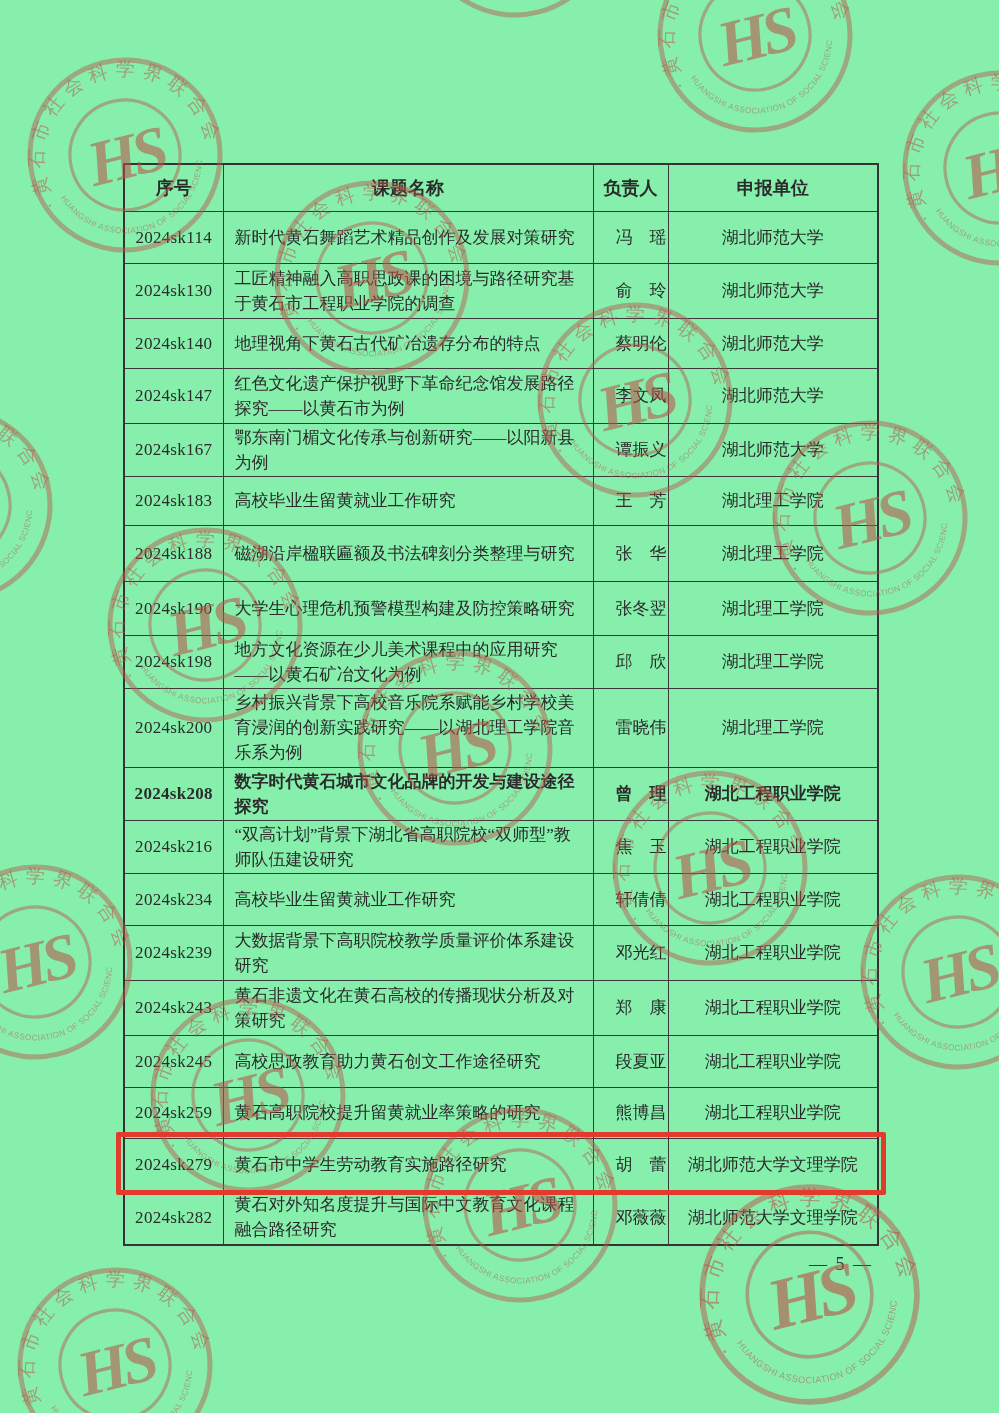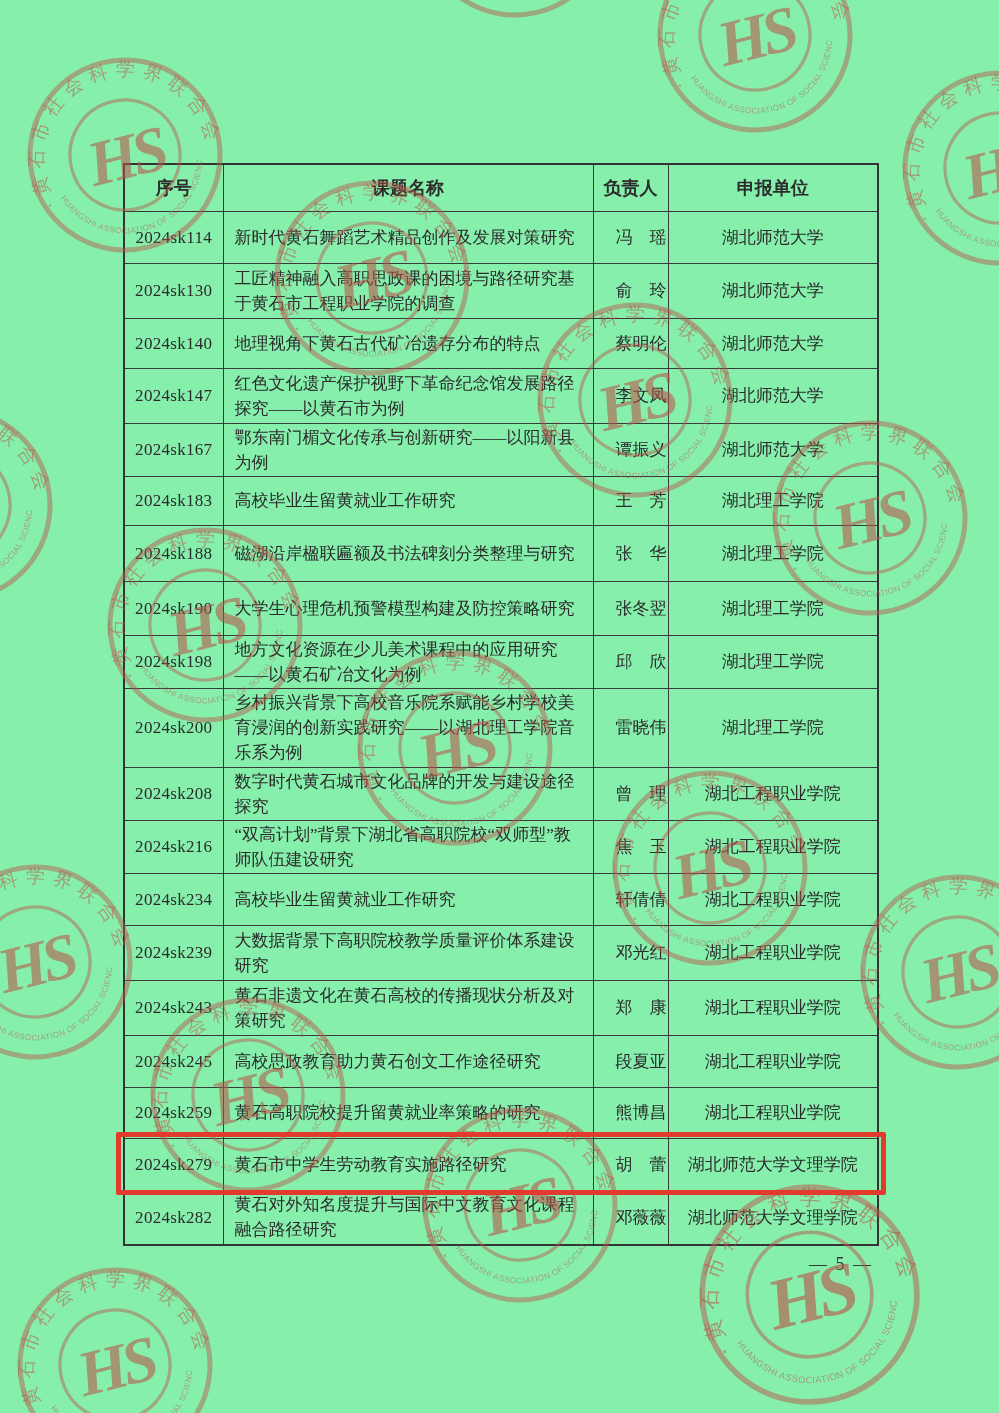--- a/index.html
+++ b/index.html
@@ -221,21 +221,21 @@
     <td class="c-title">地方文化资源在少儿美术课程中的应用研究——以黄石矿冶文化为例</td>
     <td class="c-person">邱　欣</td>
     <td class="c-org">湖北理工学院</td>
   </tr>
         <tr style="height: 79px;">
     <td class="c-id">2024sk200</td>
     <td class="c-title">乡村振兴背景下高校音乐院系赋能乡村学校美育浸润的创新实践研究——以湖北理工学院音乐系为例</td>
     <td class="c-person">雷晓伟</td>
     <td class="c-org">湖北理工学院</td>
   </tr>
-        <tr style="height: 53px;">
+        <tr style="height: 53px; font-weight: bold;">
     <td class="c-id">2024sk208</td>
     <td class="c-title">数字时代黄石城市文化品牌的开发与建设途径探究</td>
     <td class="c-person">曾　理</td>
     <td class="c-org">湖北工程职业学院</td>
   </tr>
         <tr style="height: 53px; margin-left: 11px;">
     <td class="c-id">2024sk216</td>
     <td class="c-title">“双高计划”背景下湖北省高职院校“双师型”教师队伍建设研究</td>
     <td class="c-person">焦　玉</td>
     <td class="c-org">湖北工程职业学院</td>

